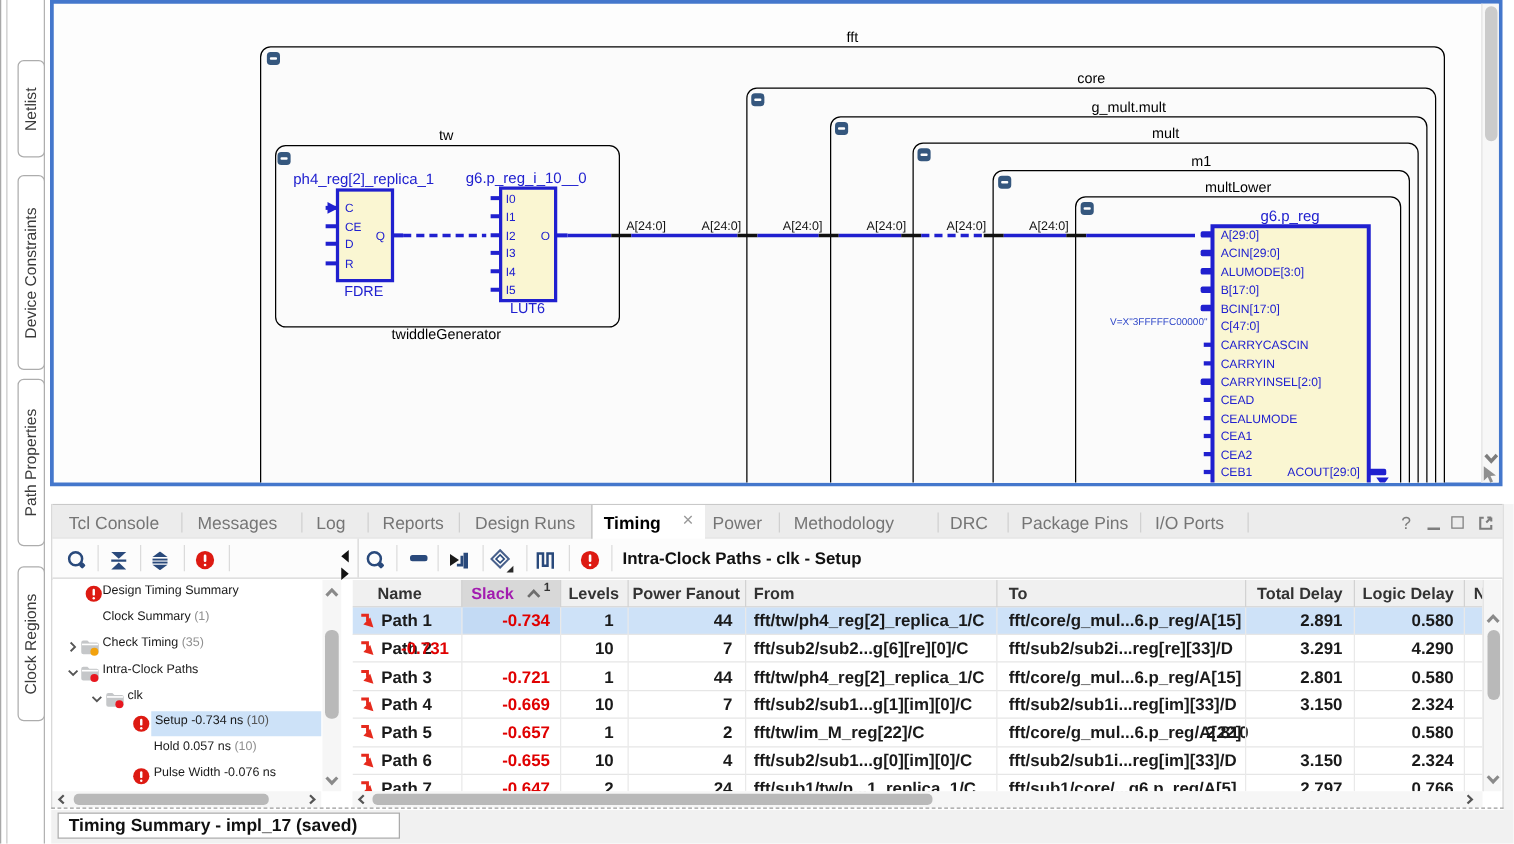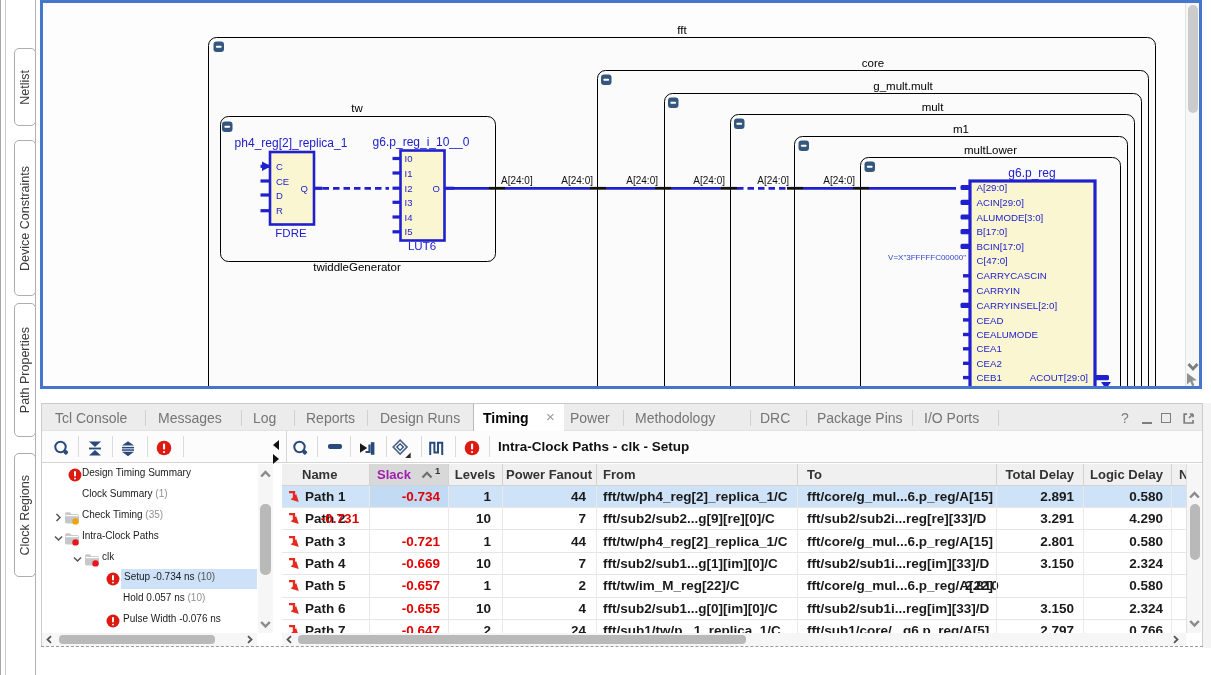--- a/index.html
+++ b/index.html
@@ -377,21 +377,21 @@
 <div style="position:absolute;left:681px;top:24.700000000000003px;width:200px;text-align:right;">0.580</div>
 <div style="position:absolute;left:0;top:65.3px;width:904px;height:1px;background:#E6E6E6;"></div>
 <svg style="position:absolute;left:6px;top:48.099999999999994px;" width="14" height="14" viewBox="0 0 14 14">
           <path d="M1 2.2 H6 V7.2" stroke="#E62A1D" stroke-width="2.3" fill="none"></path>
           <path d="M-0.5 -3.9 L7 0 L-0.5 3.9 Z" fill="#E62A1D" transform="translate(5.8,7.1) rotate(45)"></path>
         </svg>
 <div style="position:absolute;left:23px;top:47.099999999999994px;">Path 2</div>
 <div style="position:absolute;left:-42px;top:47.099999999999994px;width:200px;text-align:center;color:#E00000;">-0.731</div>
 <div style="position:absolute;left:9px;top:47.099999999999994px;width:200px;text-align:right;">10</div>
 <div style="position:absolute;left:104px;top:47.099999999999994px;width:200px;text-align:right;">7</div>
-<div style="position:absolute;left:321px;top:47.099999999999994px;white-space:nowrap;">fft/sub2/sub2...g[9][re][0]/C</div>
+<div style="position:absolute;left:321px;top:47.099999999999994px;white-space:nowrap;">fft/sub2/sub2...g[6][re][0]/C</div>
 <div style="position:absolute;left:525px;top:47.099999999999994px;white-space:nowrap;">fft/sub2/sub2i...reg[re][33]/D</div>
 <div style="position:absolute;left:592px;top:47.099999999999994px;width:200px;text-align:right;">3.291</div>
 <div style="position:absolute;left:681px;top:47.099999999999994px;width:200px;text-align:right;">4.290</div>
 <div style="position:absolute;left:0;top:87.69999999999999px;width:904px;height:1px;background:#E6E6E6;"></div>
 <svg style="position:absolute;left:6px;top:70.5px;" width="14" height="14" viewBox="0 0 14 14">
           <path d="M1 2.2 H6 V7.2" stroke="#E62A1D" stroke-width="2.3" fill="none"></path>
           <path d="M-0.5 -3.9 L7 0 L-0.5 3.9 Z" fill="#E62A1D" transform="translate(5.8,7.1) rotate(45)"></path>
         </svg>
 <div style="position:absolute;left:23px;top:69.5px;">Path 3</div>
 <div style="position:absolute;left:-42px;top:69.5px;width:200px;text-align:right;color:#E00000;">-0.721</div>
@@ -475,15 +475,18 @@
         <div style="position:absolute;left:16px;top:2px;width:448px;height:9px;background:#B9B9B9;border-radius:4px;"></div>
         <svg style="position:absolute;left:3px;top:2px;" width="9" height="9" viewBox="0 0 9 9">
           <path d="M6 1.2 L2.5 4.5 L6 7.8" stroke="#555" stroke-width="1.8" fill="none"></path>
         </svg>
         <svg style="position:absolute;right:6px;top:2px;" width="9" height="9" viewBox="0 0 9 9">
           <path d="M3 1.2 L6.5 4.5 L3 7.8" stroke="#555" stroke-width="1.8" fill="none"></path>
         </svg>
       </div>
 </div>
 <div id="dash" class="abs"></div>
+<div id="sbar" class="abs">
+      <div id="sbox">Timing Summary - impl_17 (saved)</div>
+    </div>
 <div id="rgap" class="abs"></div>
 <div id="gap" class="abs"></div>
 </div>
 
 </body></html>

